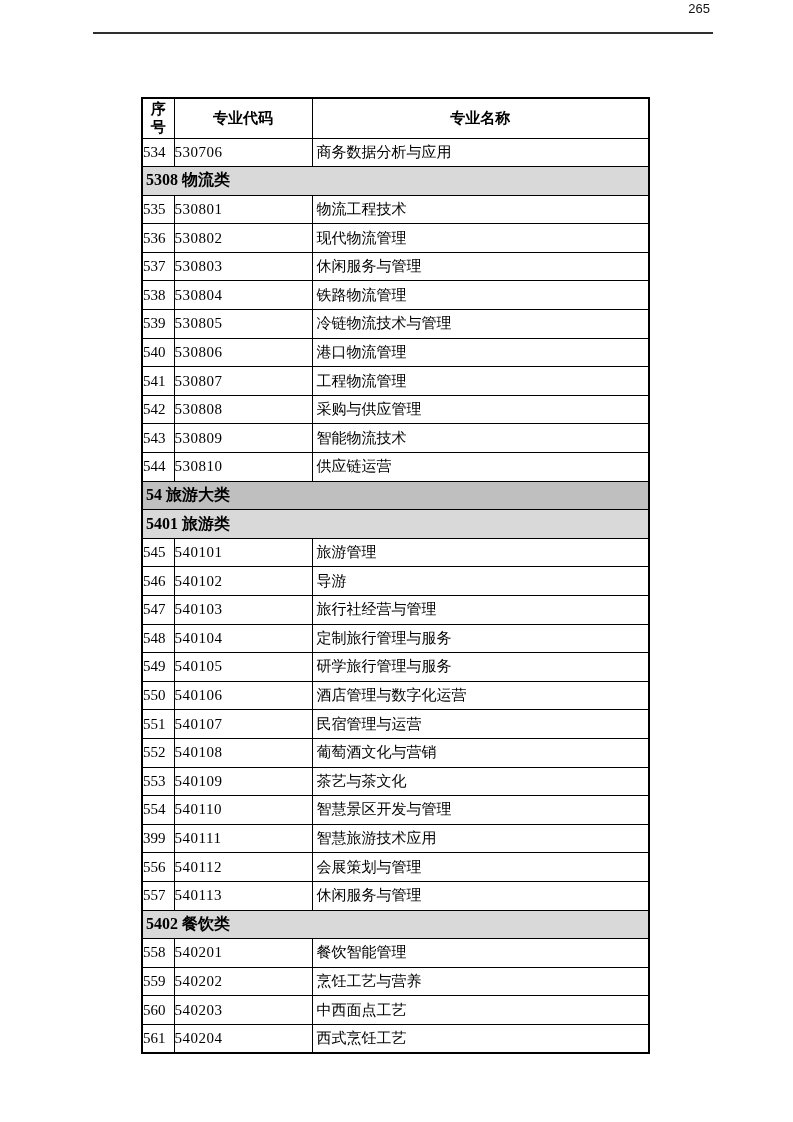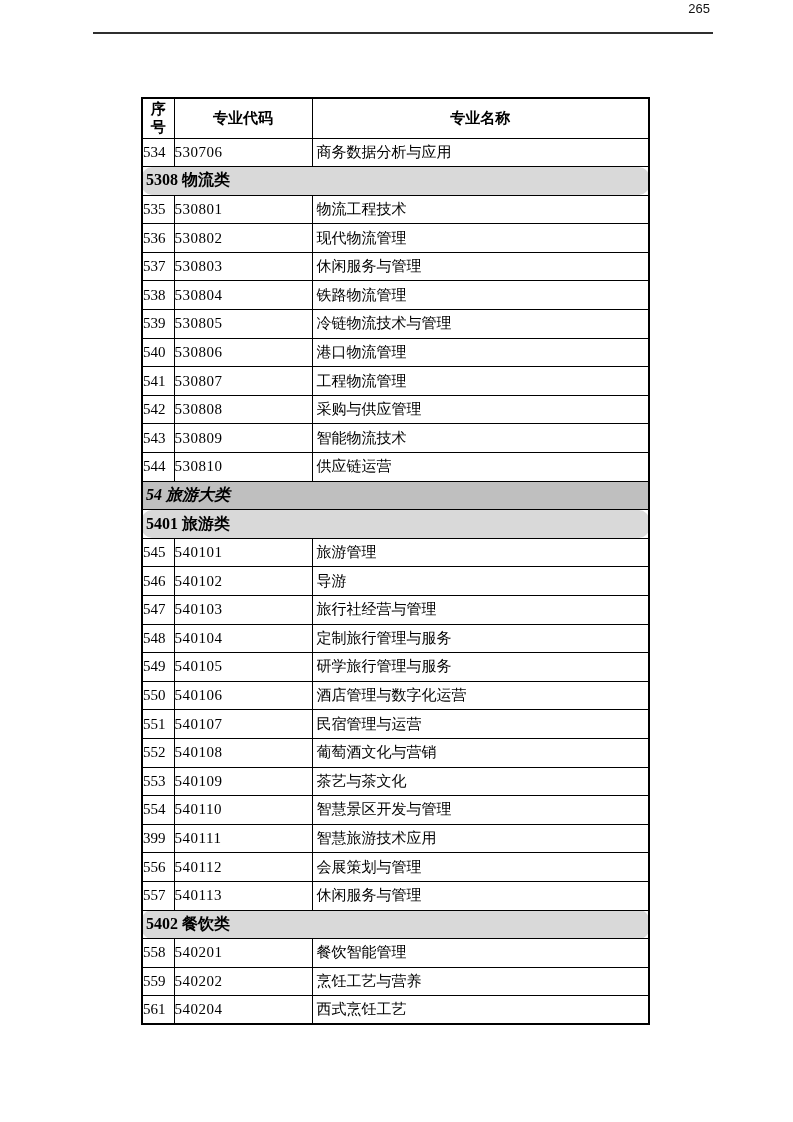--- a/index.html
+++ b/index.html
@@ -73,22 +73,22 @@
   }
   td.c-no   { text-align: left; }
   td.c-code { text-align: left; letter-spacing: 0.5px; }
   td.c-name { text-align: left; padding-left: 4px; }
   td.section {
     font-weight: bold;
     font-size: 16px;
     text-align: left;
     padding-left: 3px;
   }
-  td.section-sub   { background: var(--section-sub-bg); border-radius: 10px; }
-  td.section-major { background: var(--section-major-bg); font-style: italic; }
+  td.section-sub   { background: var(--section-sub-bg); }
+  td.section-major { background: var(--section-major-bg); }
 </style>
 </head>
 <body>
 
 <div class="page-number">265</div>
 <div class="top-rule"></div>
 
 <table class="majors">
   <colgroup>
     <col style="width:32px">
@@ -239,18 +239,23 @@
         <td class="c-no">558</td>
         <td class="c-code">540201</td>
         <td class="c-name">餐饮智能管理</td>
       </tr>
       <tr>
         <td class="c-no">559</td>
         <td class="c-code">540202</td>
         <td class="c-name">烹饪工艺与营养</td>
       </tr>
       <tr>
+        <td class="c-no">560</td>
+        <td class="c-code">540203</td>
+        <td class="c-name">中西面点工艺</td>
+      </tr>
+      <tr>
         <td class="c-no">561</td>
         <td class="c-code">540204</td>
         <td class="c-name">西式烹饪工艺</td>
       </tr>
     </tbody>
 </table>
 
 </body></html>

